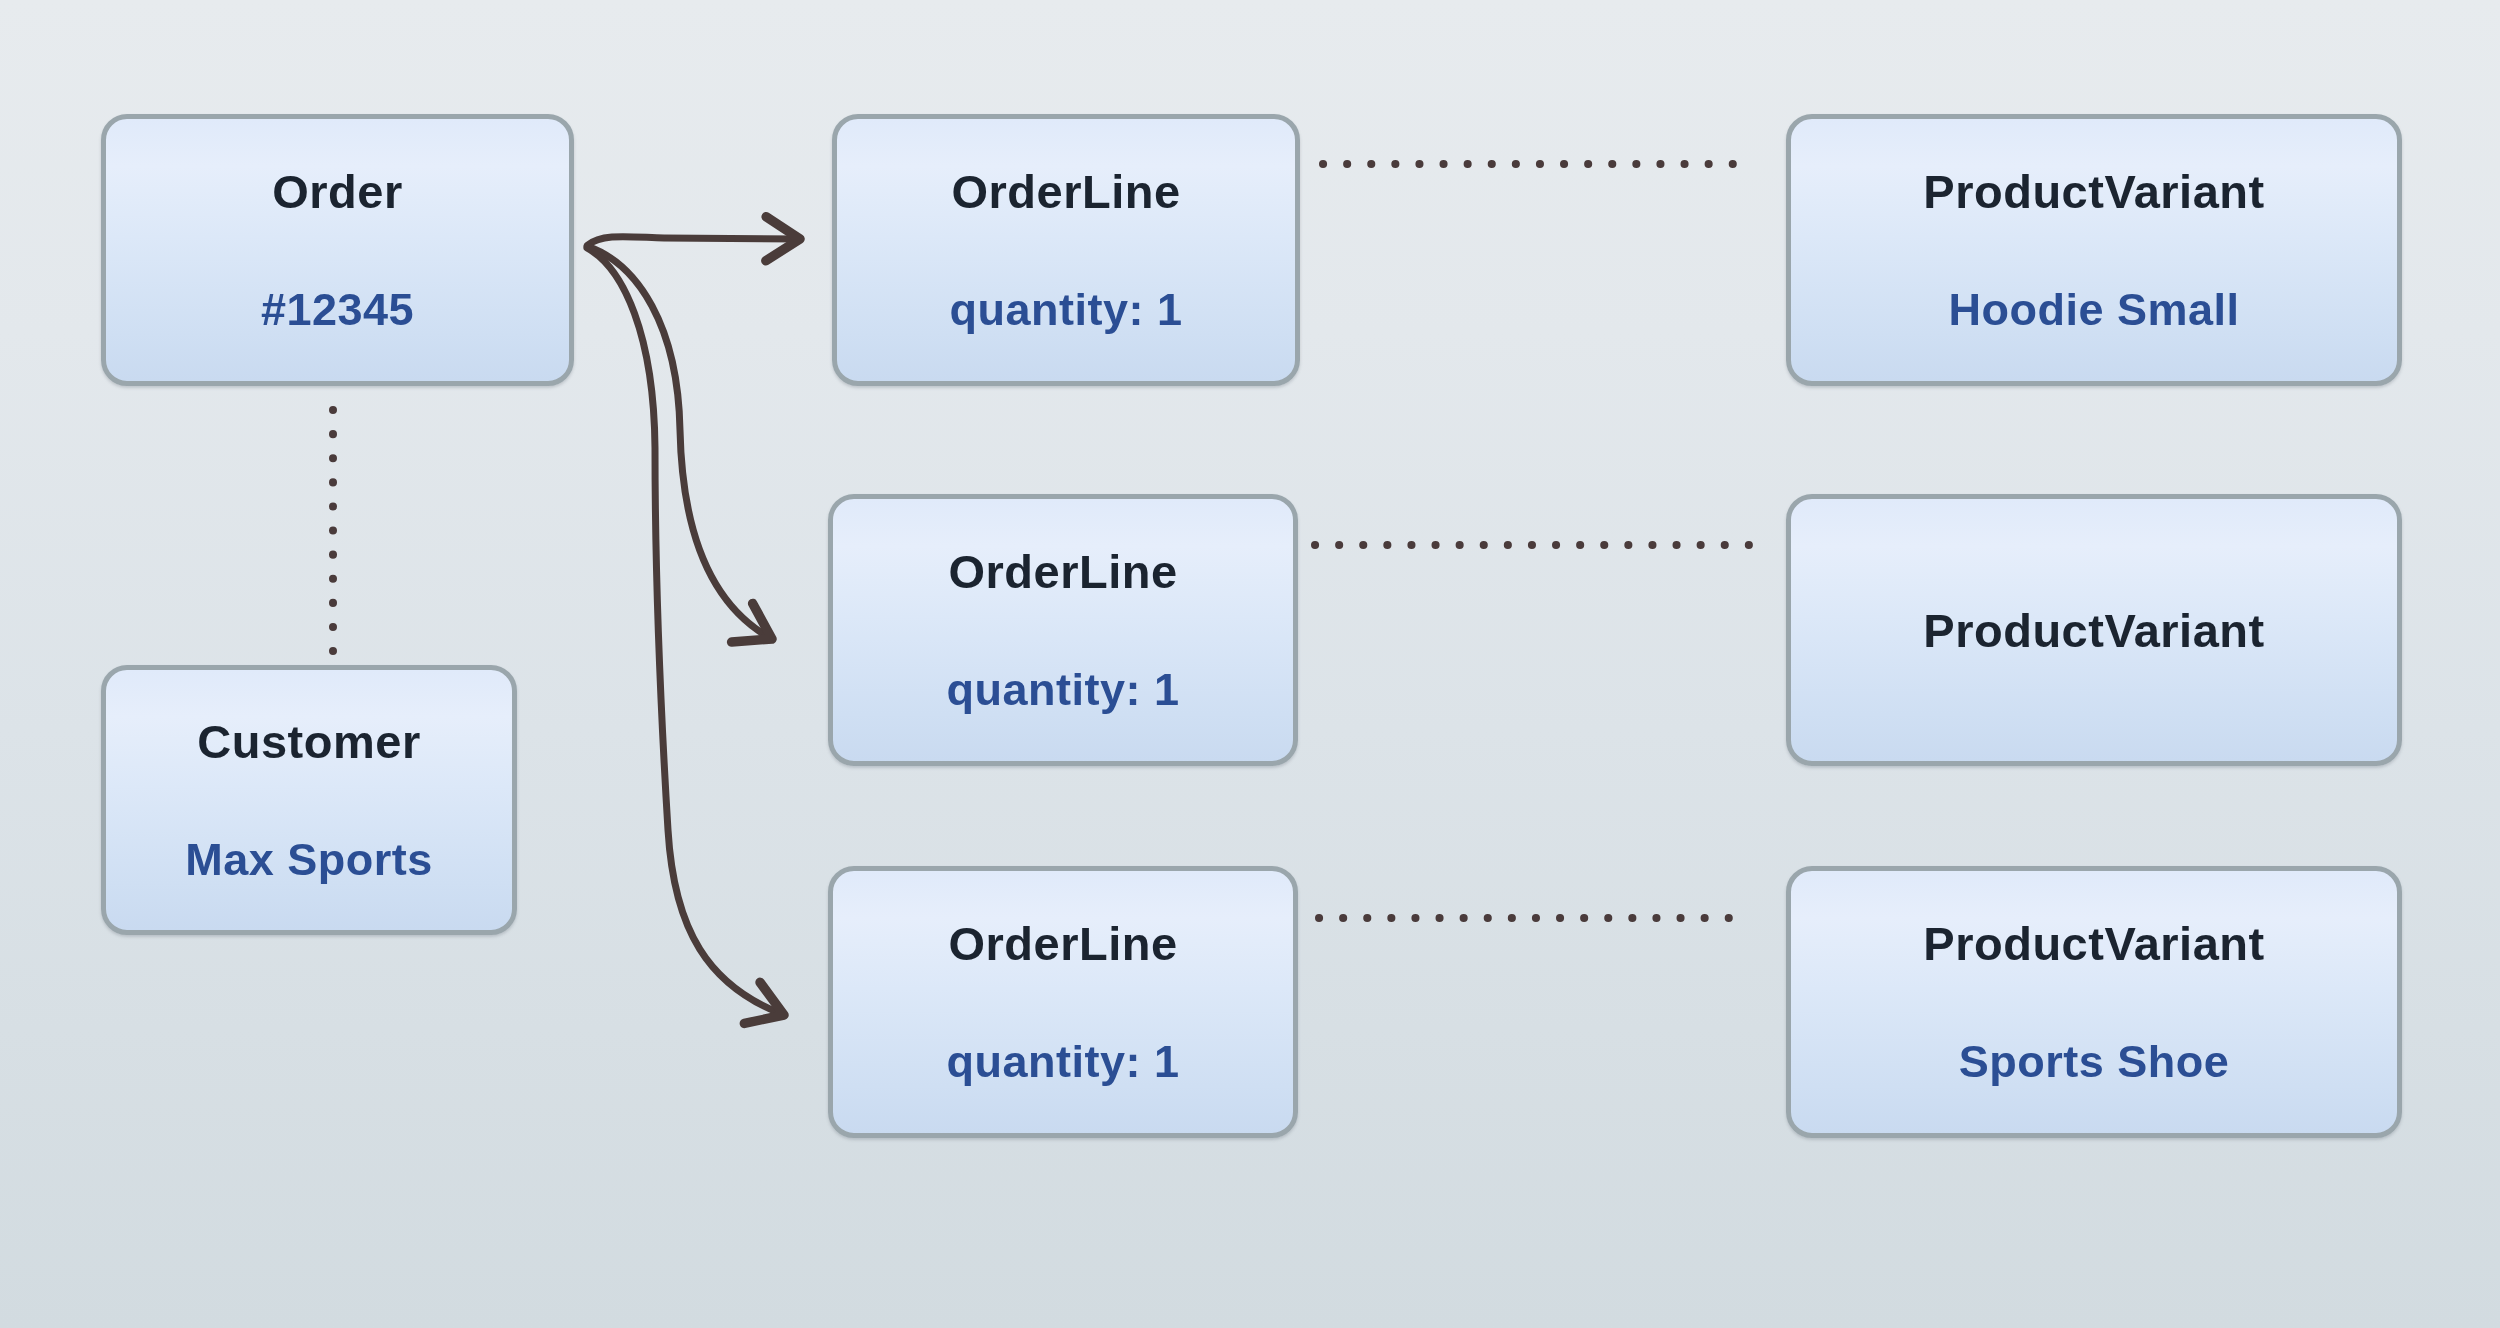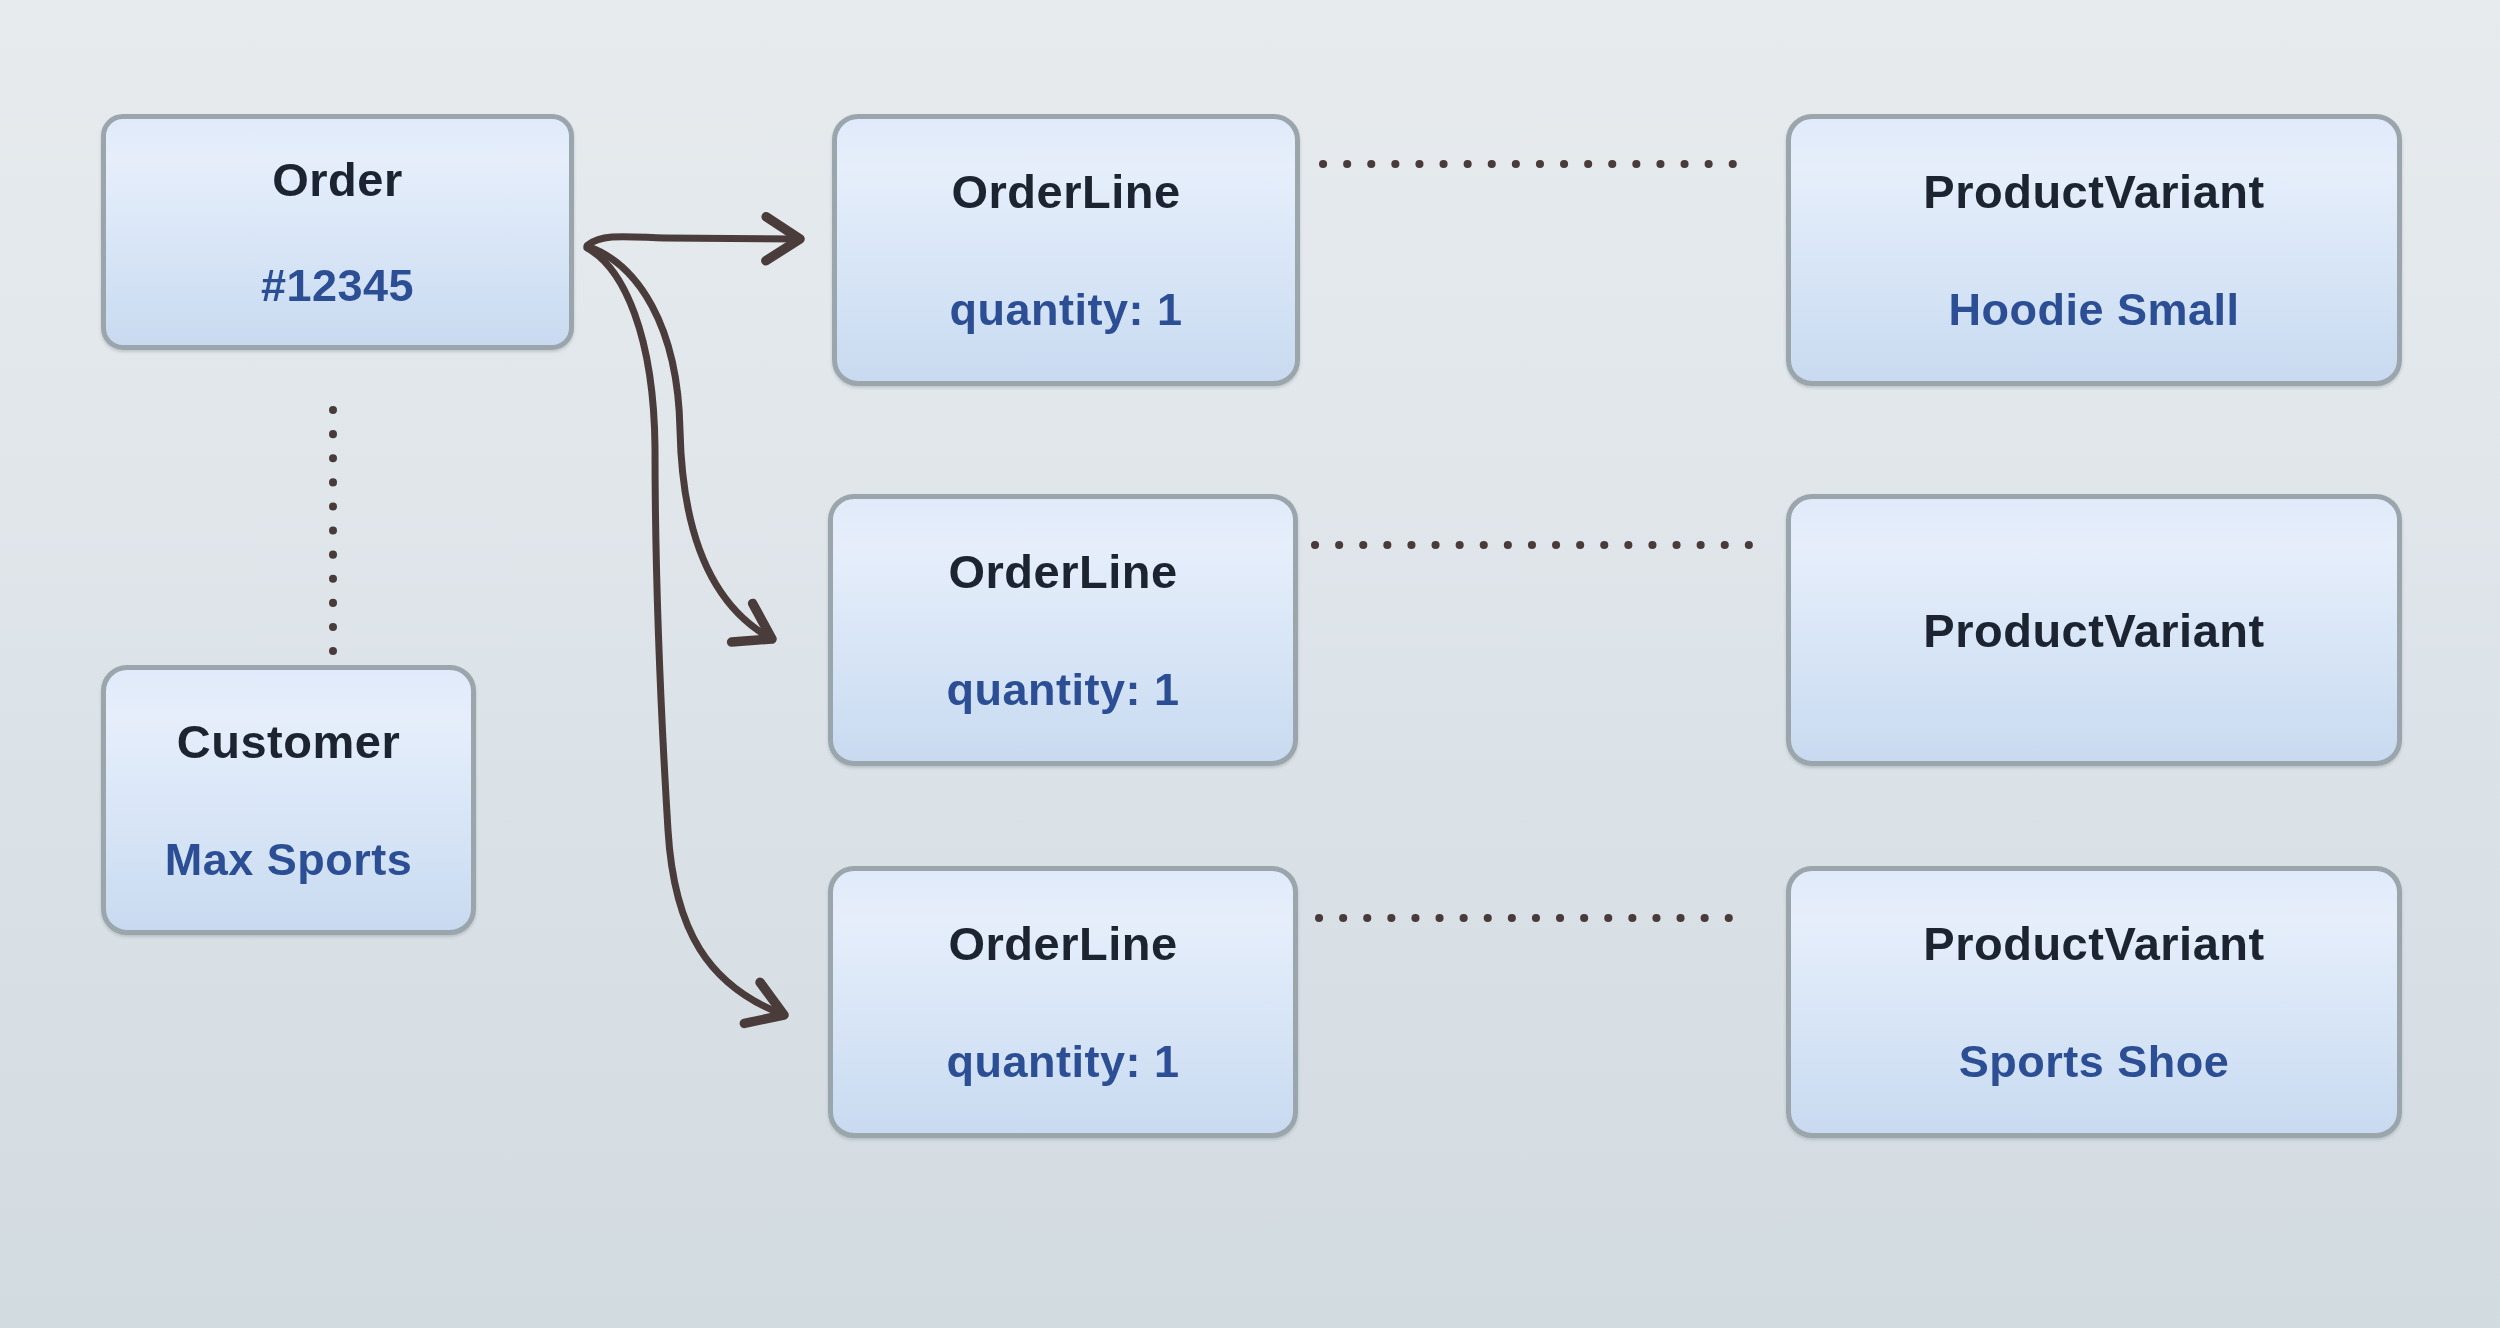--- a/index.html
+++ b/index.html
@@ -47,22 +47,22 @@
   }
   .entity-value {
     font-size: 45px;
     font-weight: 700;
     color: #2b4e94;
     letter-spacing: 0.5px;
     line-height: 1;
     margin-top: 23px;
   }
   
-  .box-order          { left: 101px;  top: 114px; width: 473px; height: 236px; border-radius: 22px; }
-  .box-customer       { left: 101px;  top: 665px; width: 375px; height: 270px; }
+  .box-order          { left: 101px;  top: 114px; width: 473px; height: 272px; }
+  .box-customer       { left: 101px;  top: 665px; width: 416px; height: 270px; }
   .box-orderline1     { left: 832px;  top: 114px; width: 468px; height: 272px; }
   .box-orderline2     { left: 828px;  top: 494px; width: 470px; height: 272px; }
   .box-orderline3     { left: 828px;  top: 866px; width: 470px; height: 272px; }
   .box-productvariant1{ left: 1786px; top: 114px; width: 616px; height: 272px; }
   .box-productvariant2{ left: 1786px; top: 494px; width: 616px; height: 272px; }
   .box-productvariant3{ left: 1786px; top: 866px; width: 616px; height: 272px; }
 
   .solid-connector {
     fill: none;
     stroke: #4a3c3a;

